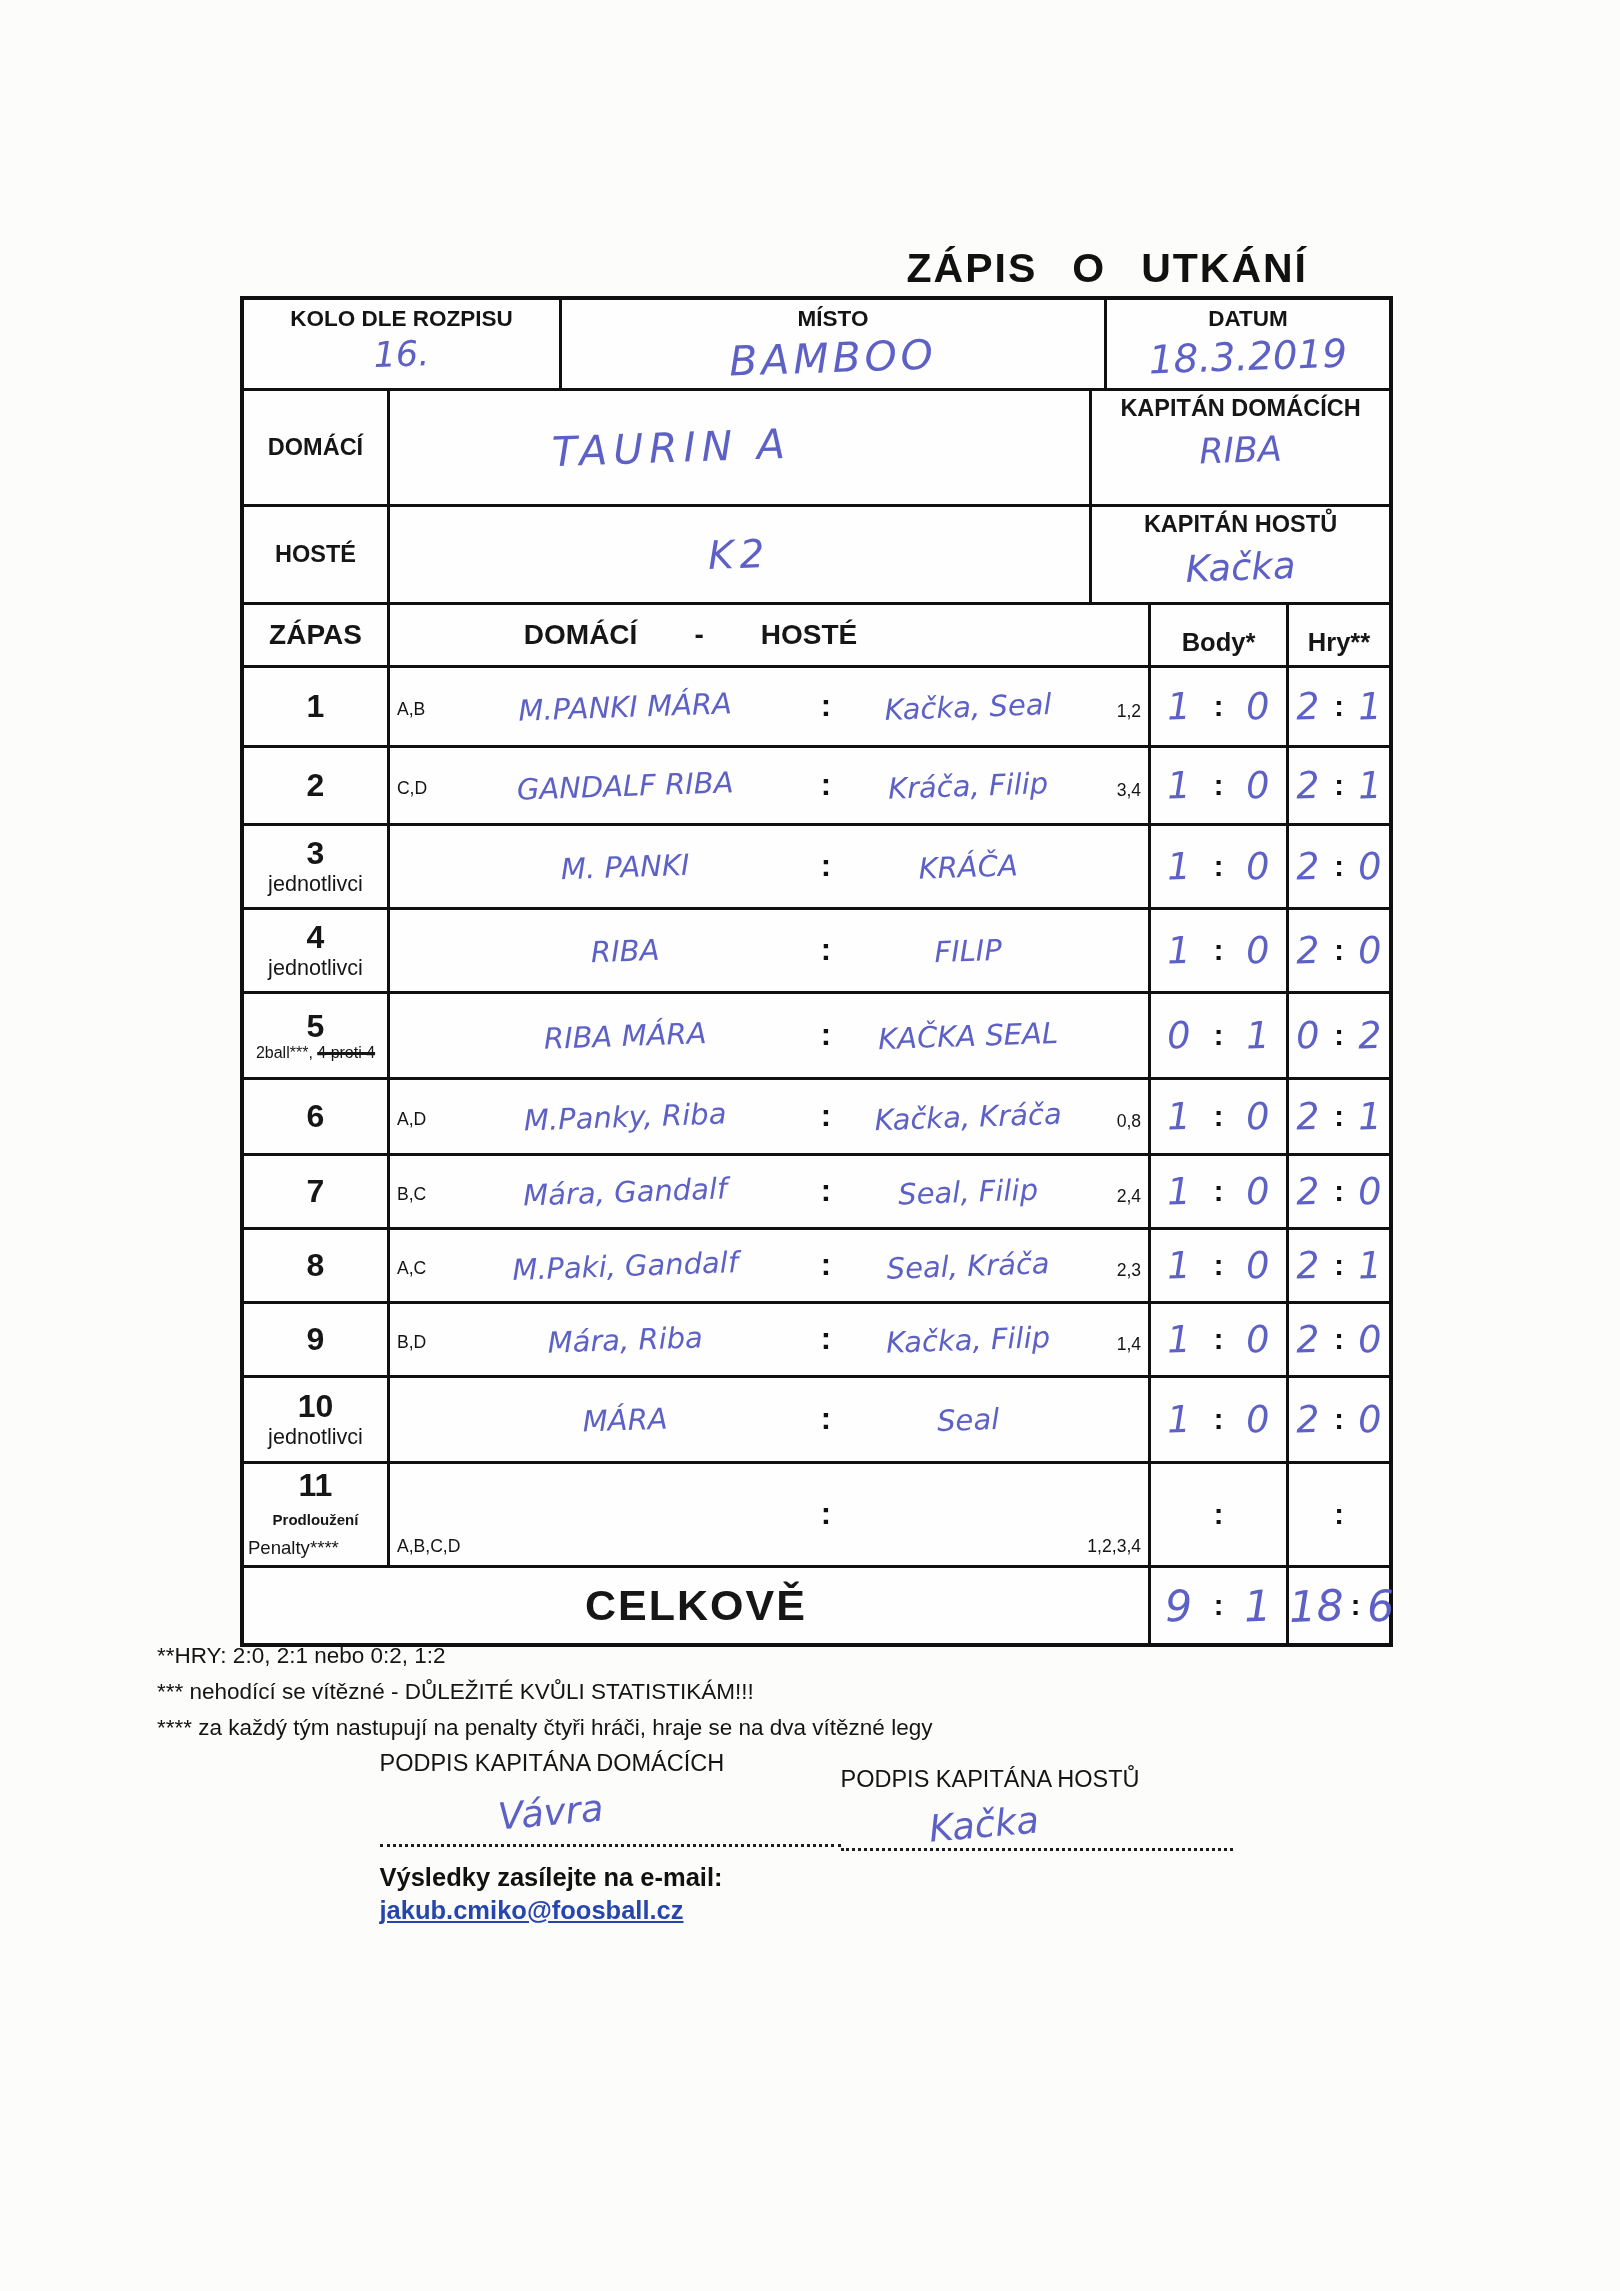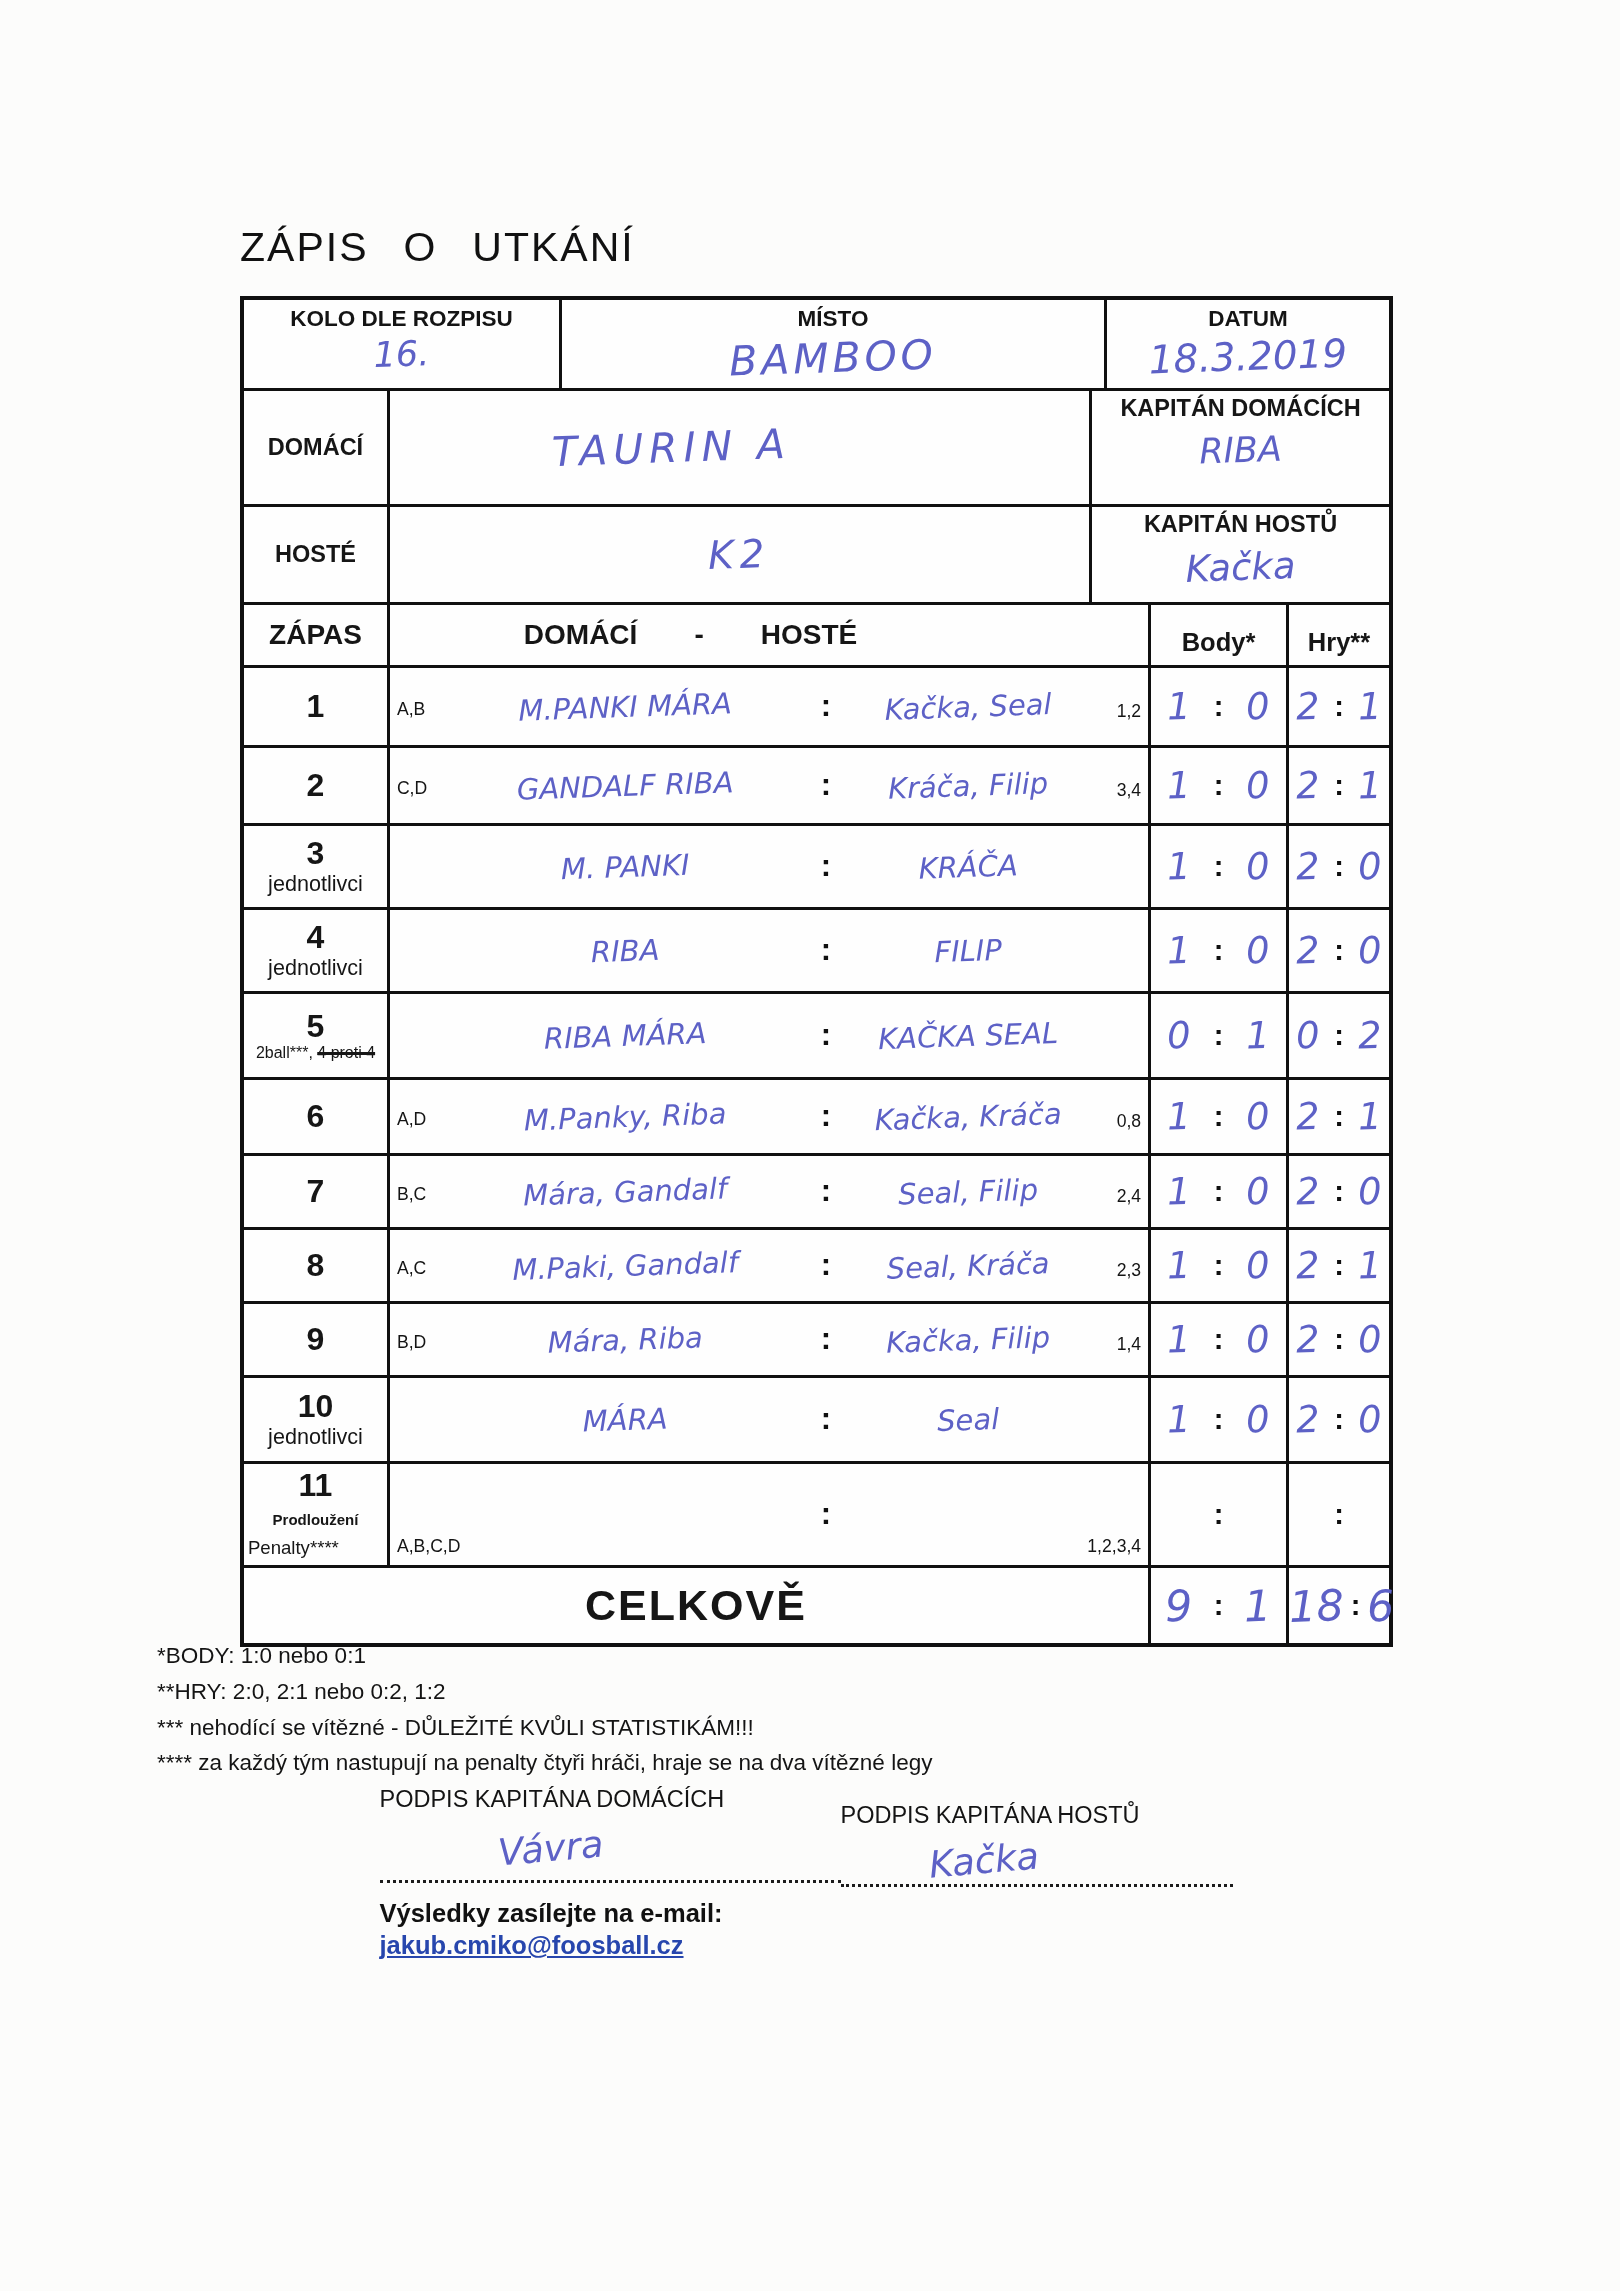--- a/index.html
+++ b/index.html
@@ -2,22 +2,22 @@
 <html><head>
 <meta charset="utf-8">
 <style>
   html,body{margin:0;padding:0;}
   body{background:#e9e9e9;}
   .sheet{
     position:relative;width:1620px;height:2292px;background:#fcfcfb;
     font-family:"Liberation Sans",sans-serif;color:#161616;overflow:hidden;
   }
   .title{
-    position:absolute;top:224px;left:240px;width:1068px;text-align:left;
-    font-size:41px;font-weight:normal;letter-spacing:2px;word-spacing:21.6px;color:#111;
+    position:absolute;top:245px;left:240px;width:1068px;text-align:right;
+    font-size:41px;font-weight:bold;letter-spacing:2px;word-spacing:21.6px;color:#111;
   }
   
   .formtable{
     position:absolute;left:240px;top:296px;width:1153px;
     border:4.9px solid #101010;box-sizing:border-box;background:#fefefe;
   }
   .trow{display:grid;box-sizing:border-box;border-top:3.9px solid #101010;}
   .trow.first{border-top:none;}
   .cell{border-right:3.9px solid #101010;box-sizing:border-box;position:relative;overflow:visible;}
   .cell.last{border-right:none;}
@@ -401,21 +401,20 @@
       <div class="cell c-score score last">
           <span class="hw sdig sdig-big">18</span>
           <span class="scolon">:</span>
           <span class="hw sdig sdig-big">6</span>
         </div>
     </div>
 
   </div>
 
   <div class="footer">
-    <p class="fn">*BODY: 1:0 nebo 0:1</p>
     <p class="fn">**HRY: 2:0, 2:1 nebo 0:2, 1:2</p>
     <p class="fn">*** nehodící se vítězné - DŮLEŽITÉ KVŮLI STATISTIKÁM!!!</p>
     <p class="fn">**** za každý tým nastupují na penalty čtyři hráči, hraje se na dva vítězné legy</p>
 
     <div class="signrow">
       <div class="signblock">
         <span class="signlbl">PODPIS KAPITÁNA DOMÁCÍCH</span>
         <div class="sigwrap-l"><span class="sig">Vávra</span></div>
         <div class="dotline dot-l"></div>
         <p class="emailnote">Výsledky zasílejte na e-mail:</p>

